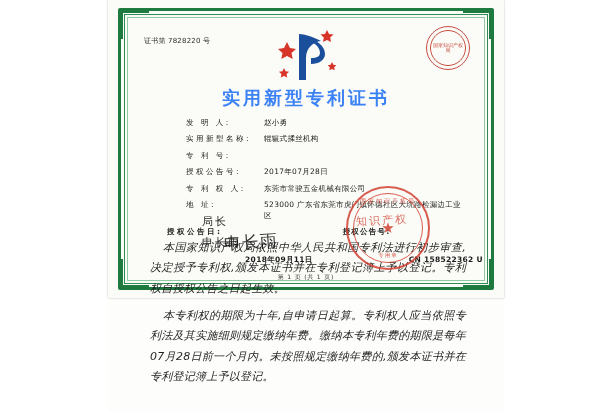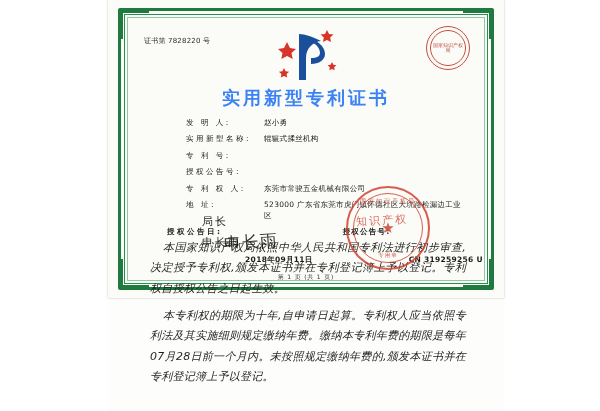--- a/index.html
+++ b/index.html
@@ -354,37 +354,38 @@
         <div class="field-label">实用新型名称:</div>
         <div class="field-value">辊辗式揉丝机构</div>
       </div>
 
       <div class="field-row">
         <div class="field-label">专 利 号:</div>
       </div>
 
       <div class="field-row">
         <div class="field-label">授权公告号:</div>
+        <div class="field-value">2017年07月28日</div>
       </div>
 
       <div class="field-row">
         <div class="field-label">专 利 权 人:</div>
         <div class="field-value">东莞市常骏五金机械有限公司</div>
       </div>
 
       <div class="field-row">
         <div class="field-label">地 址:</div>
         <div class="field-value addr-wrap">523000 广东省东莞市虎门镇怀德社区大坑路检漏边工业区</div>
       </div>
 
       <div class="field-row two-col">
         <div class="field-label">授权公告日:</div>
         <div class="col2-value">2018年09月11日</div>
         <div class="col2-label">授权公告号:</div>
-        <div class="col2-value">CN 319259256 U</div>
+        <div class="col2-value">CN 158522362 U</div>
       </div>
 
     </div>
 
     <div class="body-text">
       <p>本国家知识产权局依照中华人民共和国专利法进行初步审查,决定授予专利权,颁发本证书并在专利登记簿上予以登记。专利权自授权公告之日起生效。</p>
       <p>本专利权的期限为十年,自申请日起算。专利权人应当依照专利法及其实施细则规定缴纳年费。缴纳本专利年费的期限是每年07月28日前一个月内。未按照规定缴纳年费的,颁发本证书并在专利登记簿上予以登记。</p>
     </div>
 
     <div class="sign-block">

